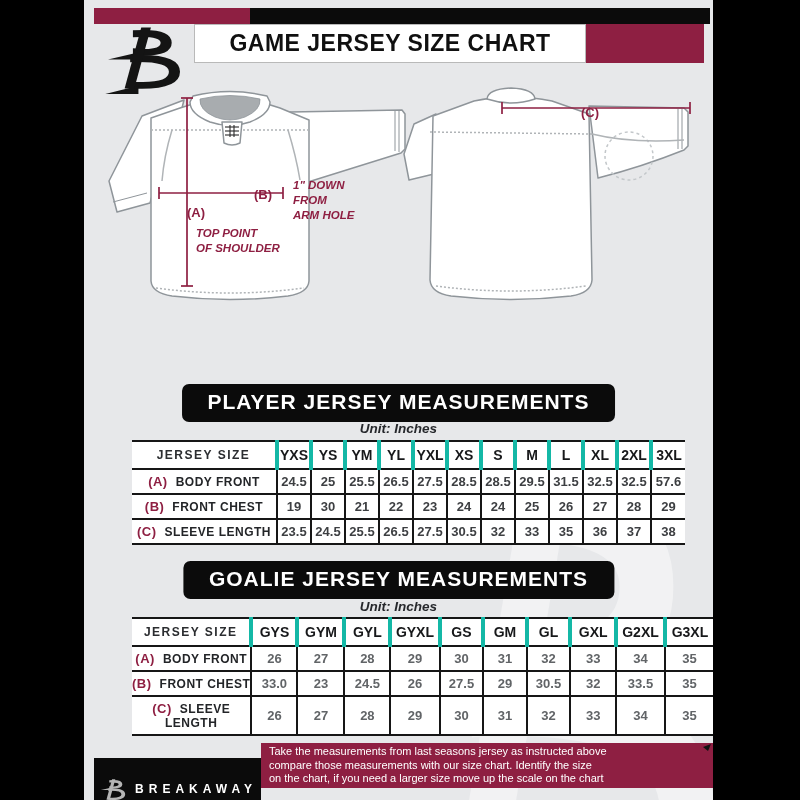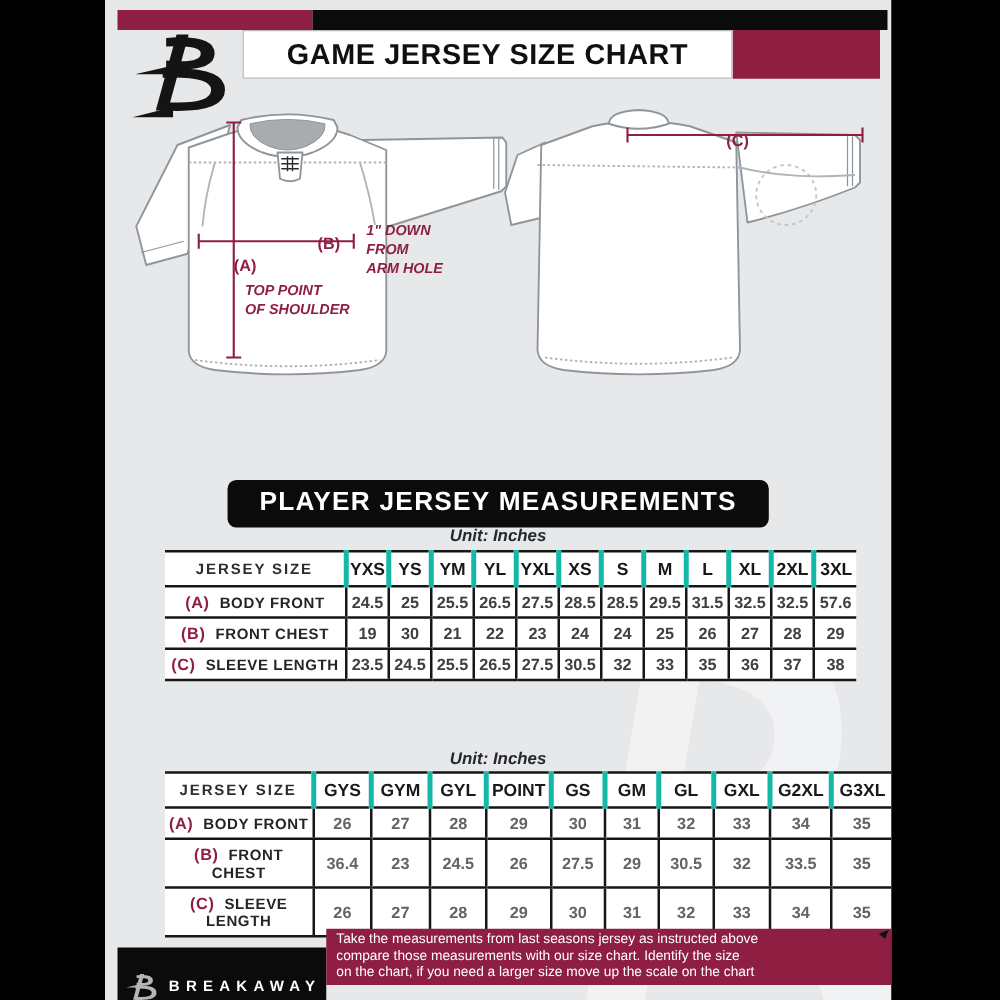--- a/index.html
+++ b/index.html
@@ -229,30 +229,31 @@
               <td>33</td>
               <td>35</td>
               <td>36</td>
               <td>37</td>
               <td>38</td>
             </tr>
           </tbody>
         </table>
       </div>
 
+    <div class="section-banner" style="top:561px;">GOALIE JERSEY MEASUREMENTS</div>
     <div class="unit" style="top:599px;">Unit: Inches</div>
     <div class="tablewrap goalie" style="top:617px;">
         <table class="size-table">
           <tbody>
             <tr>
               <th class="lbl">JERSEY SIZE</th>
               <th>GYS</th>
               <th>GYM</th>
               <th>GYL</th>
-              <th>POINT</th>
+              <th>GYXL</th>
               <th>GS</th>
               <th>GM</th>
               <th>GL</th>
               <th>GXL</th>
               <th>G2XL</th>
               <th>G3XL</th>
             </tr>
             <tr>
               <td class="lbl"><span class="rowkey">(A)</span><span>BODY FRONT</span></td>
               <td>26</td>
@@ -261,21 +262,21 @@
               <td>29</td>
               <td>30</td>
               <td>31</td>
               <td>32</td>
               <td>33</td>
               <td>34</td>
               <td>35</td>
             </tr>
             <tr>
               <td class="lbl"><span class="rowkey">(B)</span><span>FRONT CHEST</span></td>
-              <td>36.4</td>
+              <td>33.0</td>
               <td>23</td>
               <td>24.5</td>
               <td>26</td>
               <td>27.5</td>
               <td>29</td>
               <td>30.5</td>
               <td>32</td>
               <td>33.5</td>
               <td>35</td>
             </tr>

